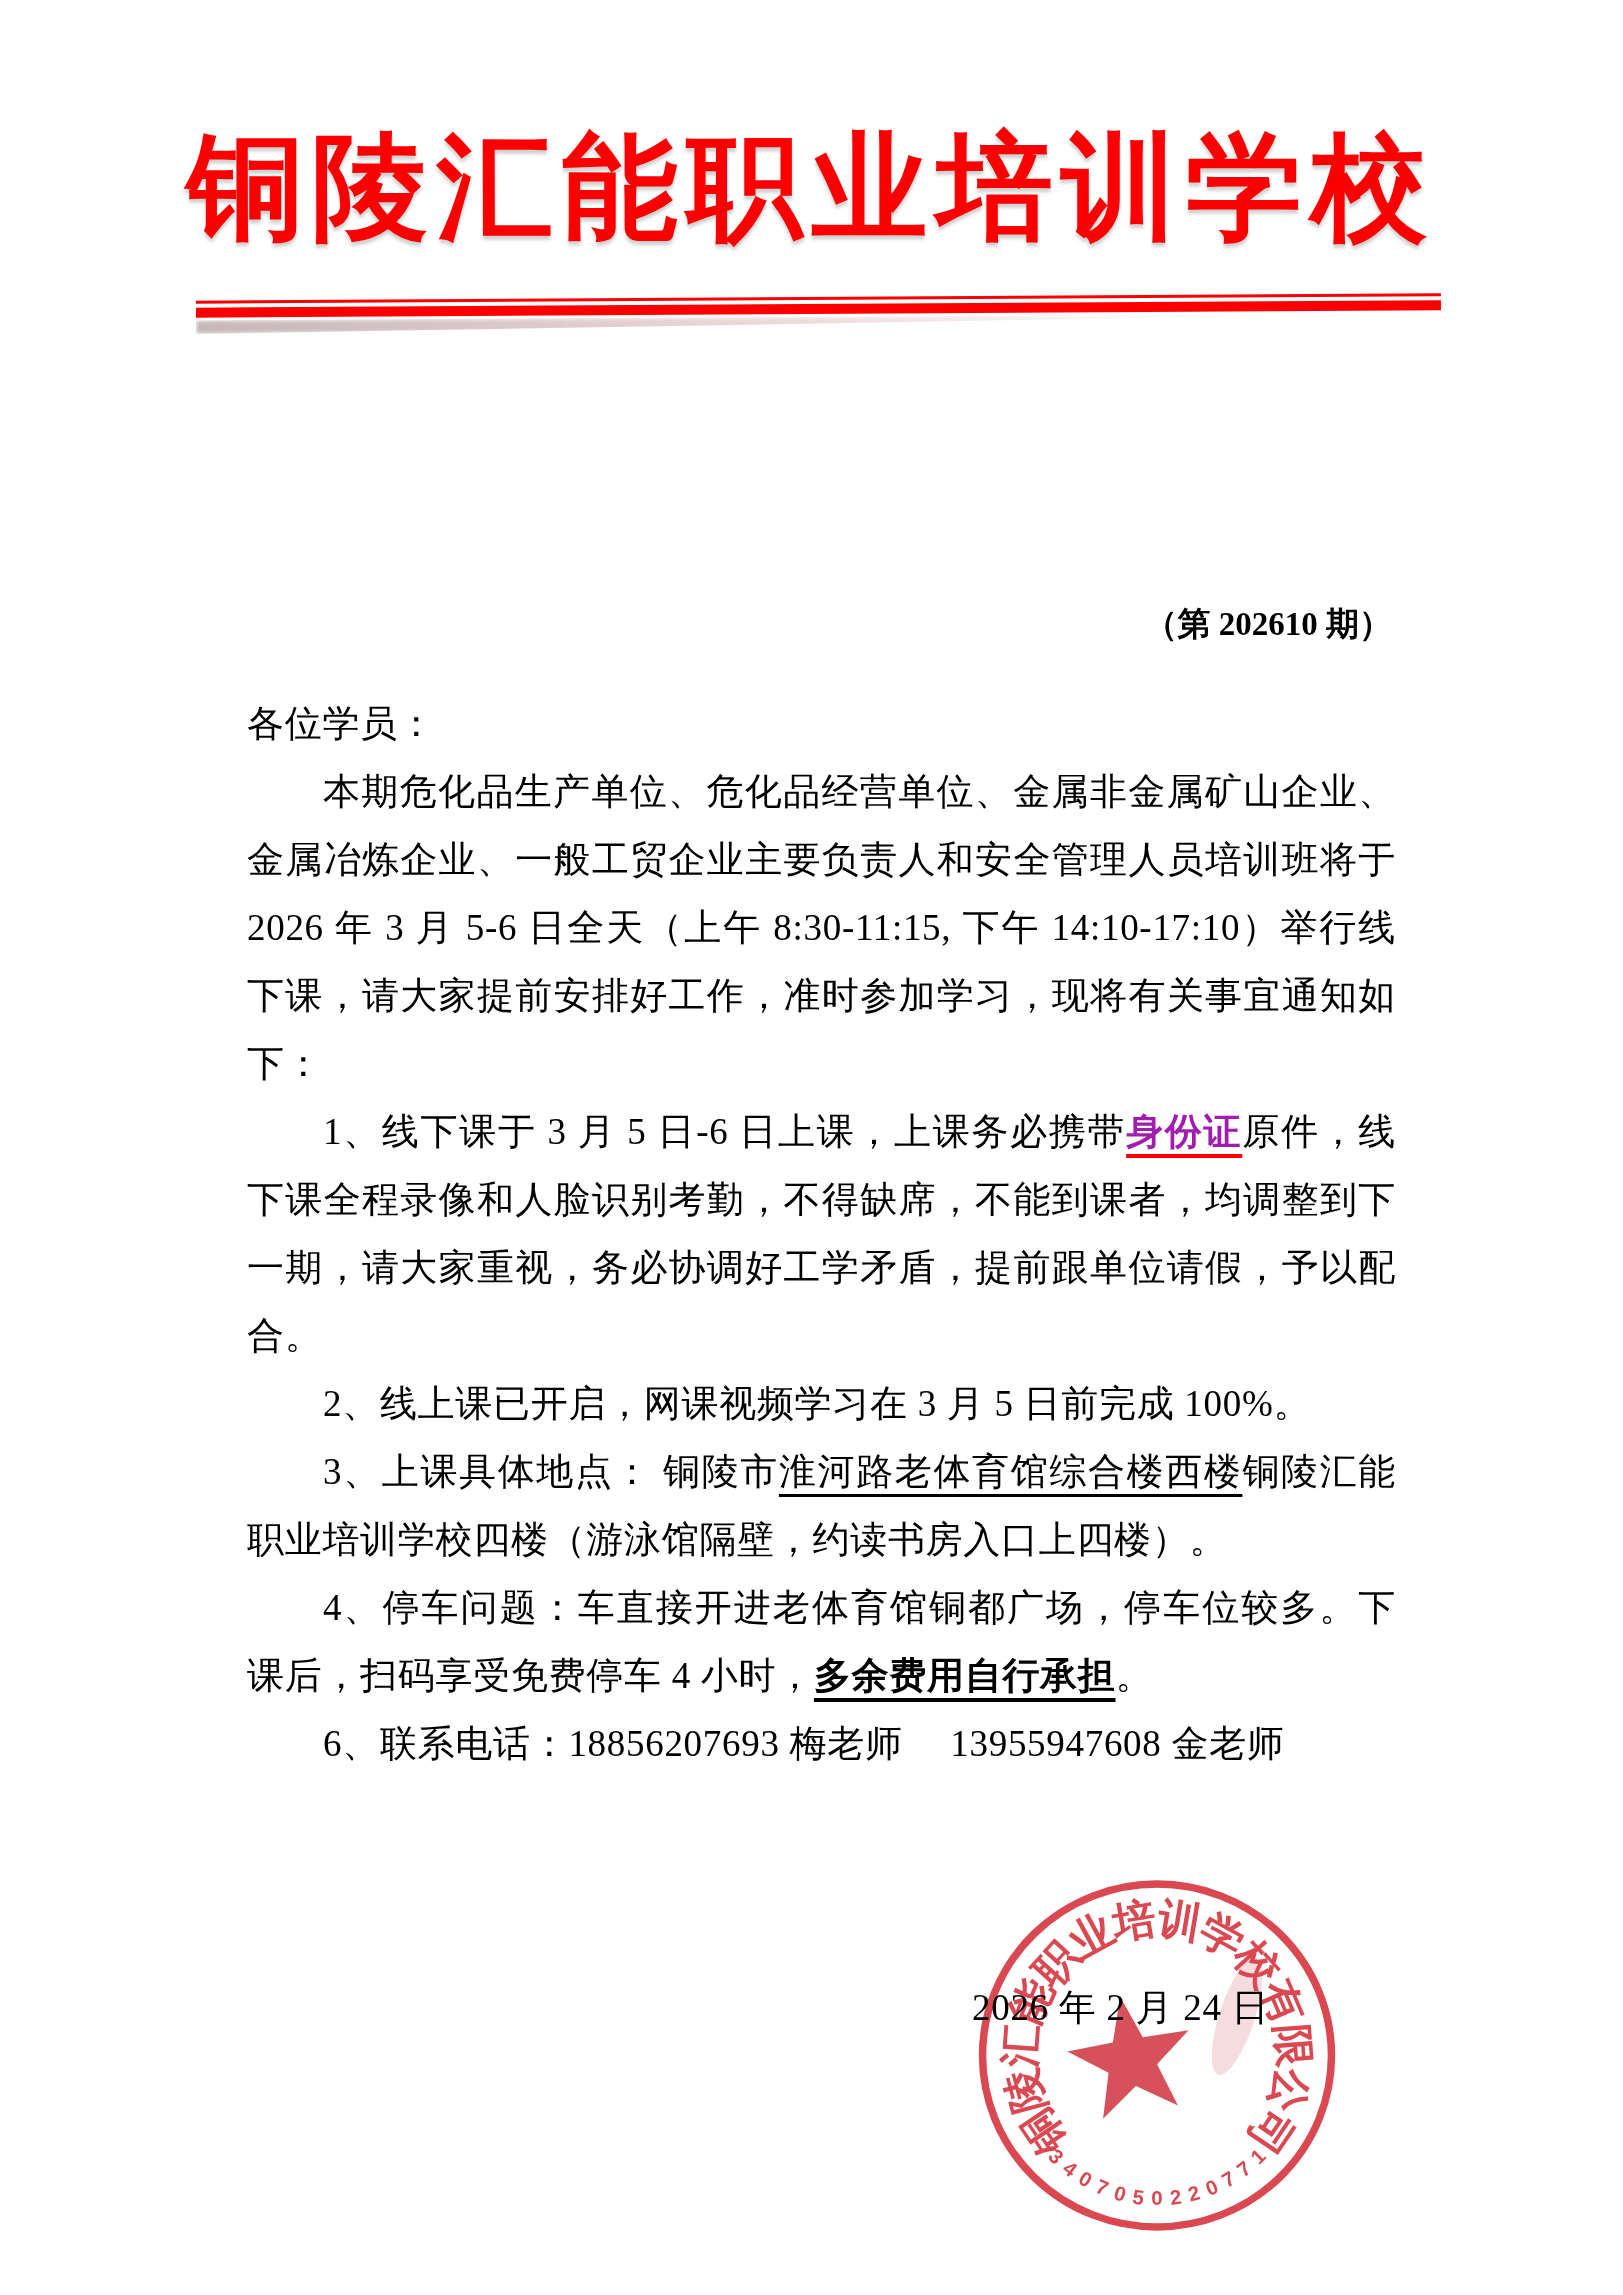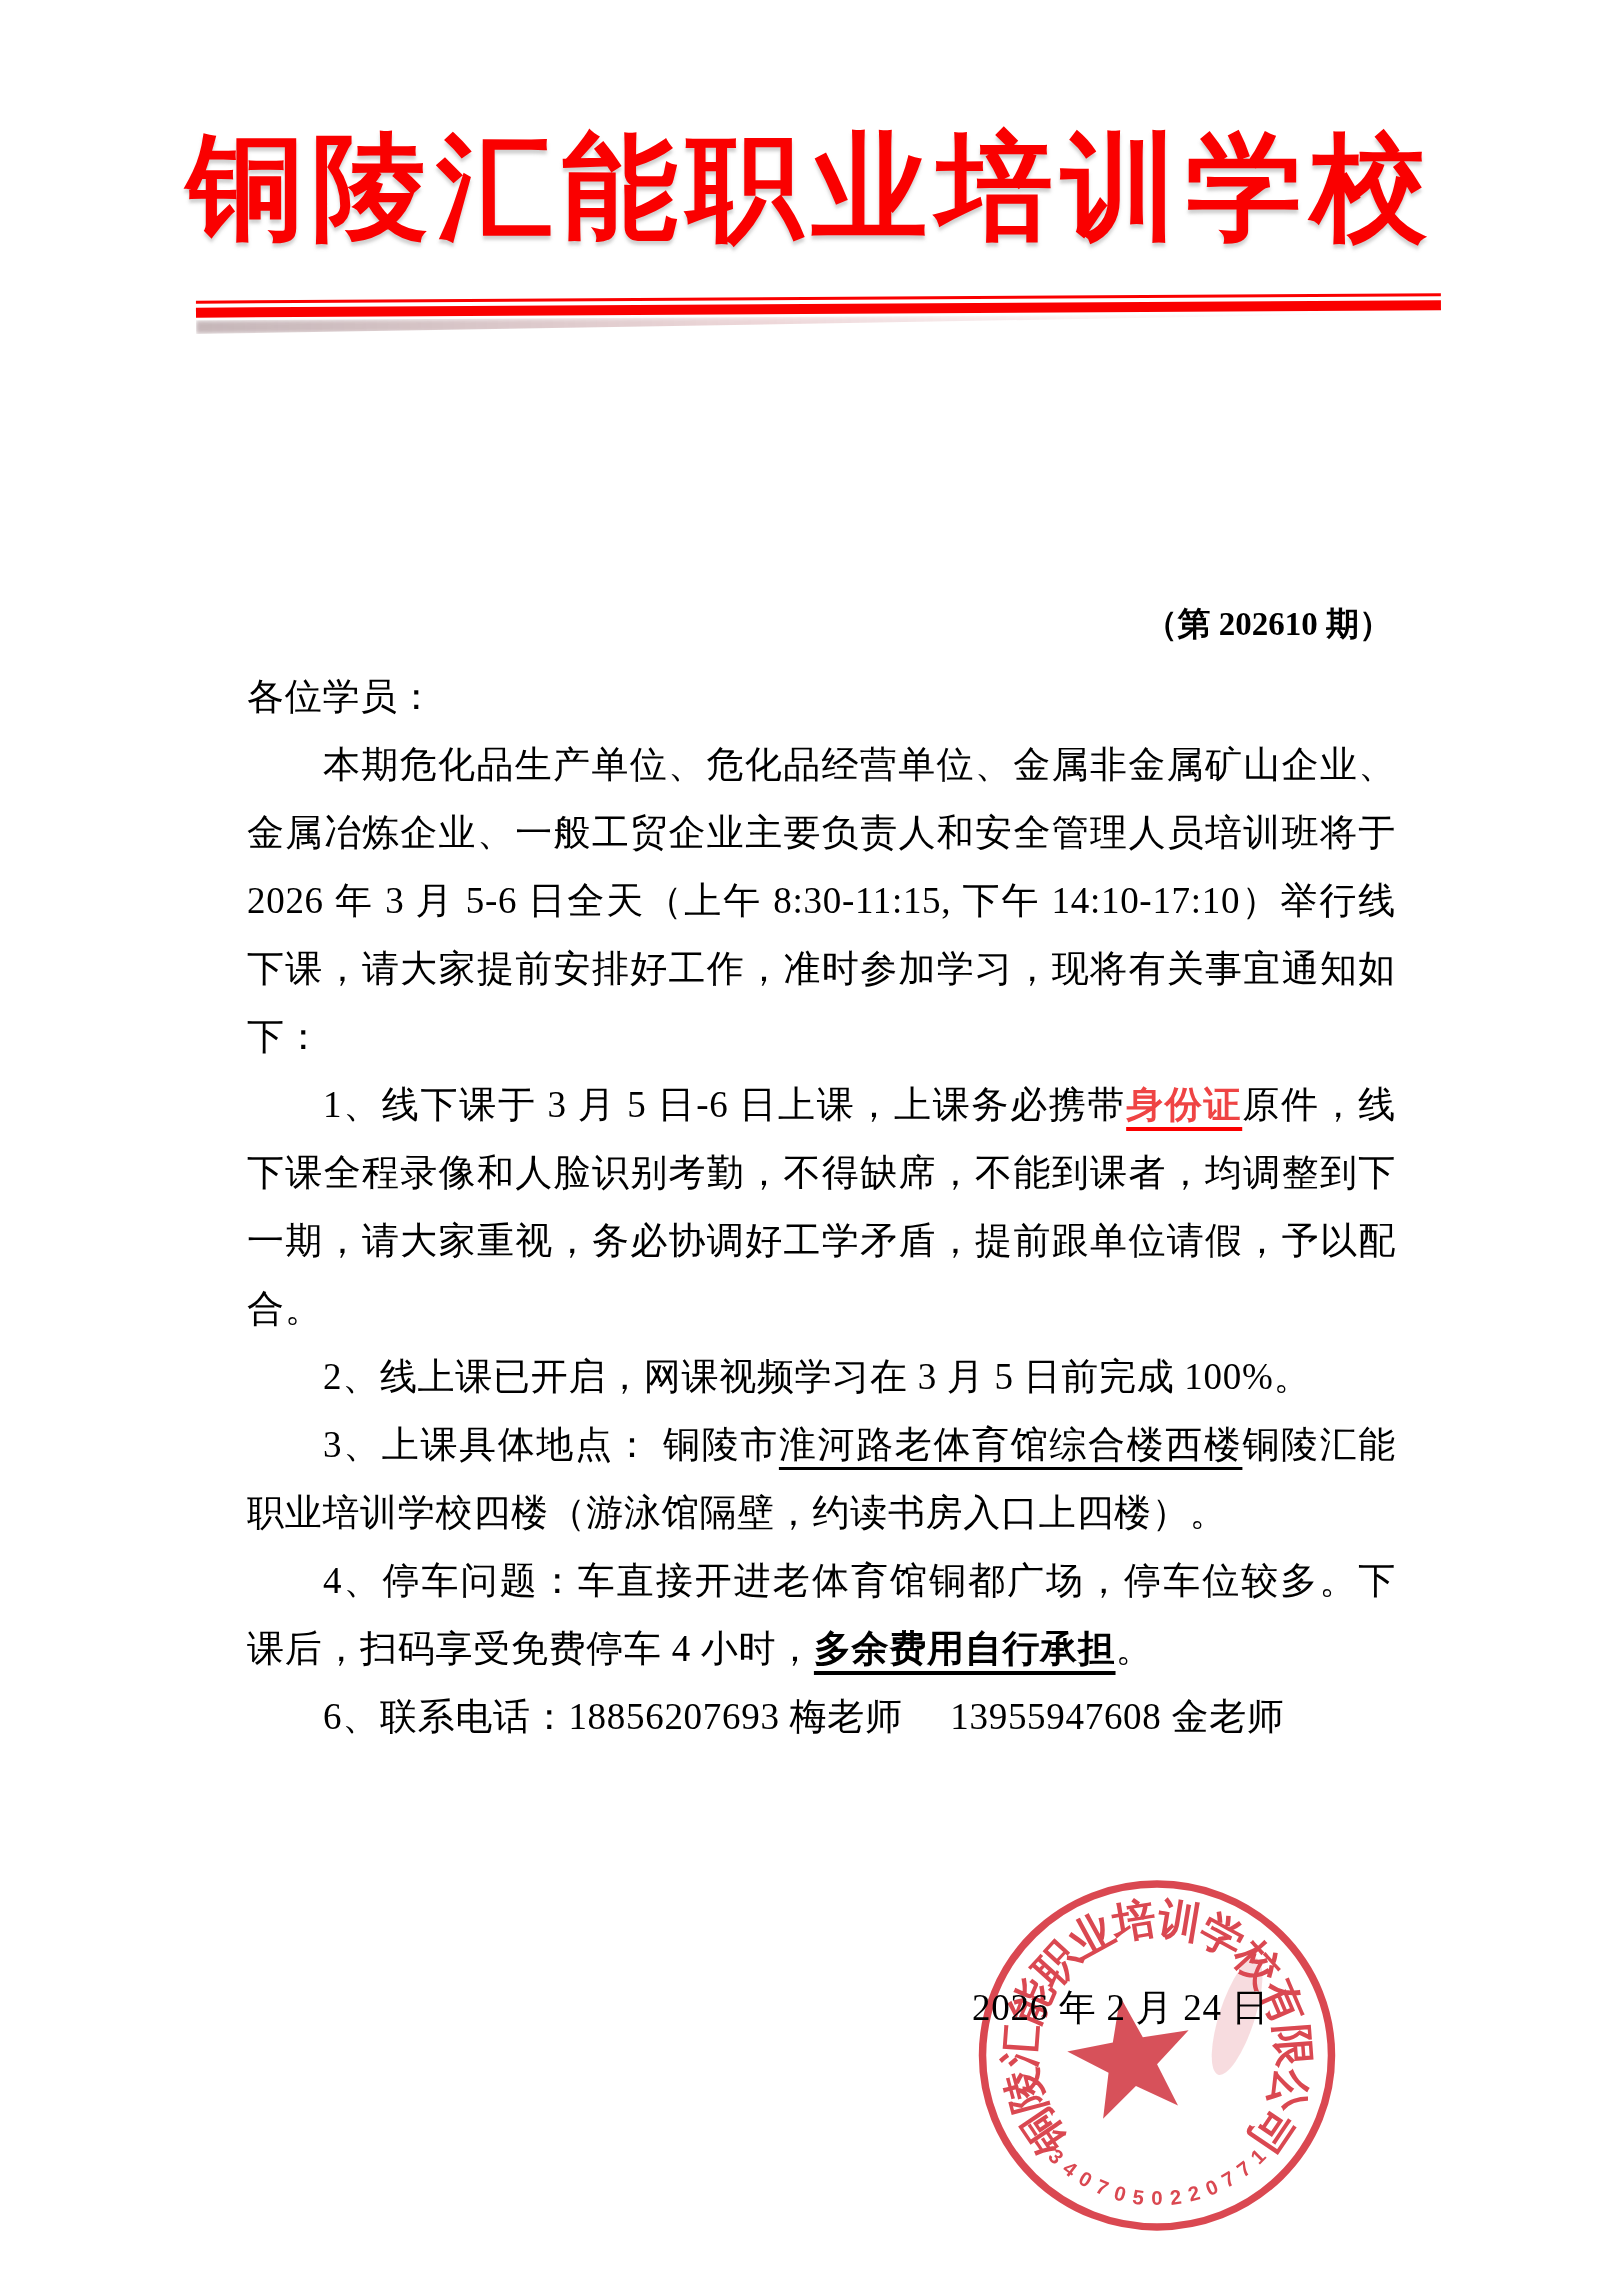--- a/index.html
+++ b/index.html
@@ -50,40 +50,40 @@
     white-space:nowrap;
   }
   .session{
     position:absolute;left:232px;top:599px;width:1160px;
     text-align:right;
     font-weight:700;
     font-size:33px;line-height:50px;
   }
   
   .flow{
-    position:absolute;left:247px;top:663px;width:1149px;
+    position:absolute;left:247px;top:690px;width:1149px;
     font-size:37px;line-height:68px;
     letter-spacing:0.7px;
     text-align:justify;
   }
   .para{margin:0;text-indent:76px;}
   .para.no-indent{text-indent:0;}
   .seg-underline{
     text-decoration:underline;
     text-decoration-thickness:3.4px;
     text-underline-offset:10.2px;
   }
   .seg-bold-underline{
     font-weight:700;
     text-decoration:underline;
     text-decoration-thickness:4.1px;
     text-underline-offset:10.2px;
   }
   .seg-red-underline{
-    color:#ef4444;font-weight:700;
+    color:#a21caf;font-weight:700;
     text-decoration:underline;
     text-decoration-color:#fa0000;
     text-decoration-thickness:4.1px;
     text-underline-offset:10.2px;
     margin-top:48px;
   }
   
   .date-line{
     position:absolute;left:972px;top:1974px;
     font-size:37px;line-height:68px;

